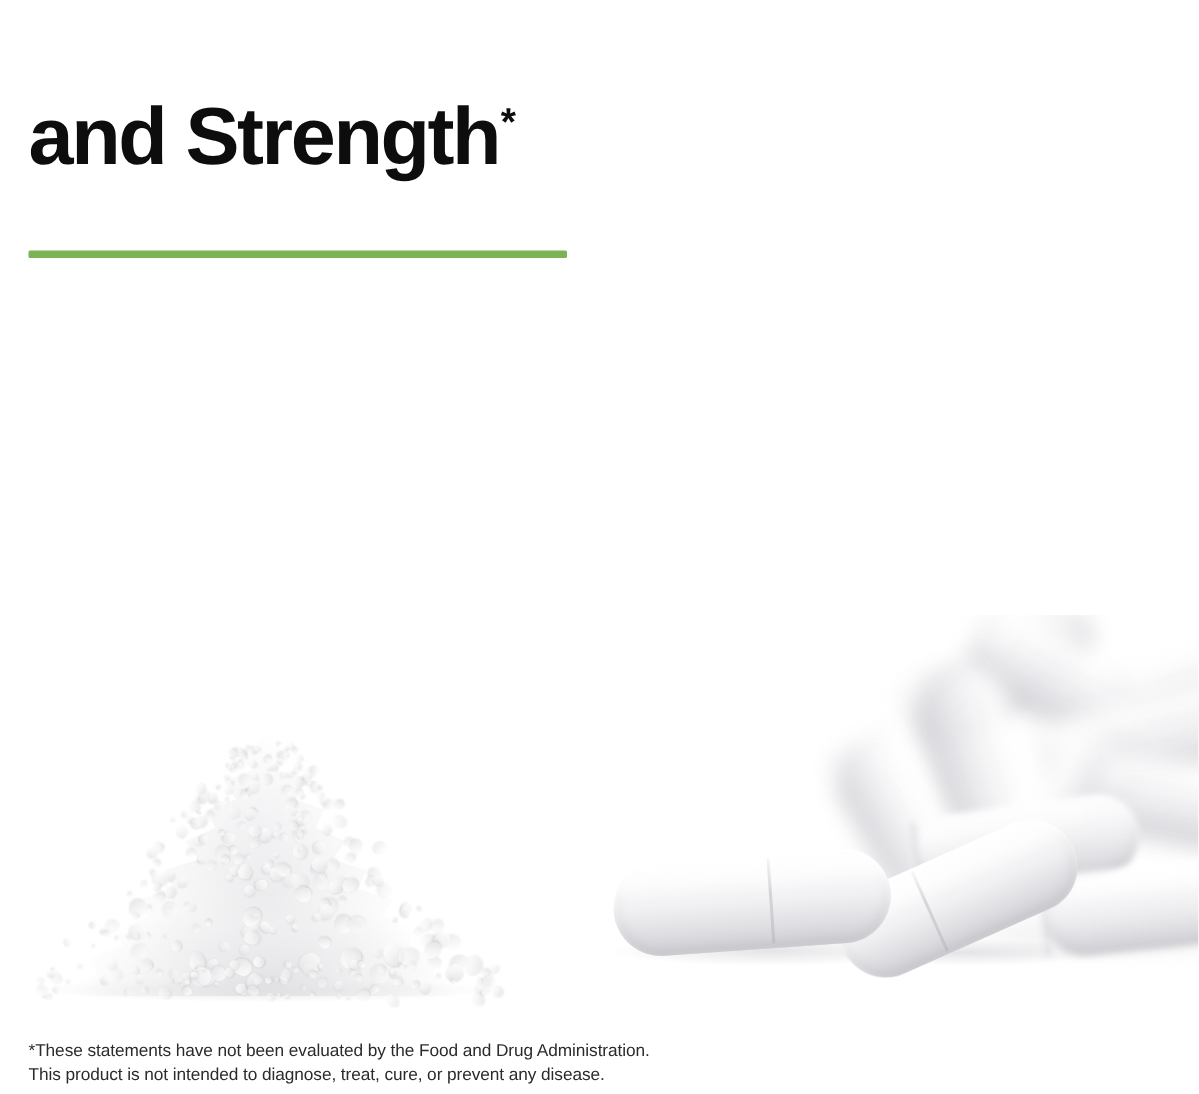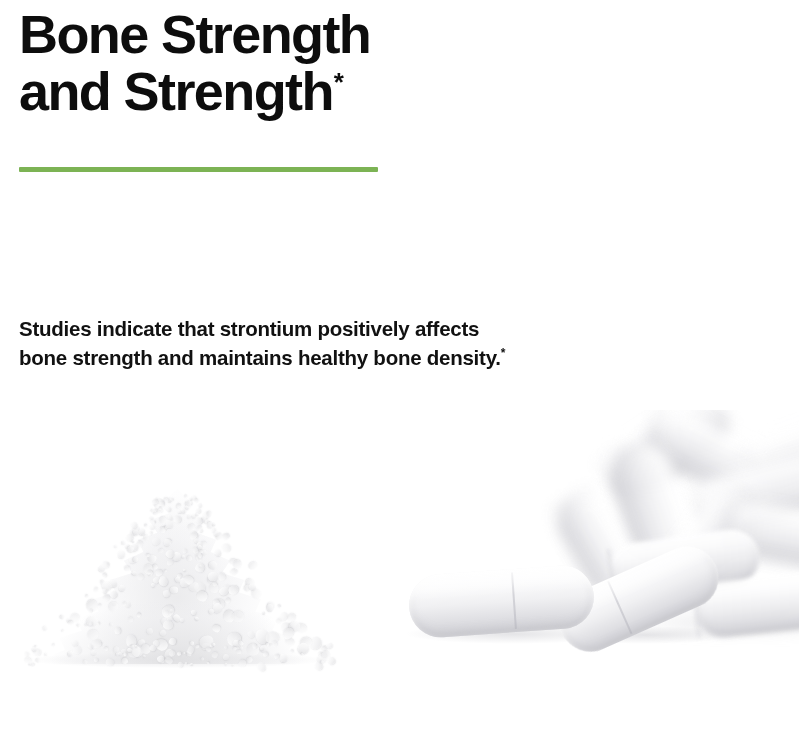--- a/index.html
+++ b/index.html
@@ -252,26 +252,25 @@
     color: #2b2b2b;
     letter-spacing: -0.05px;
   }
   .footnote .line { display: block; }
 </style>
 </head>
 <body>
 
 <div class="page">
 
-  <h1 class="heading"><span>Bone Strength</span><br><span>and Strength</span><span class="sup">*</span></h1>
+  <h1 class="heading"><br><span>and Strength</span><span class="sup">*</span></h1>
 
   <div class="rule" style="background: rgb(124, 179, 84);"></div>
 
 
-  <p class="para para-2"><span>Studies indicate that strontium positively affects bone strength and maintains healthy bone density.</span><span class="sup">*</span></p>
 
   <div class="imagery">
 
     <div class="powder">
       <div class="powder-shadow"></div>
       <div class="powder-mound"></div>
       <div class="powder-grains">
           <span class="powder-grain" style="left: 168.257px; top: 119.617px; width: 9.27596px; height: 8.55493px; transform: rotate(355.1deg); opacity: 0.72;"></span>
           <span class="powder-grain" style="left: 196.036px; top: 118.138px; width: 7.07538px; height: 8.37098px; transform: rotate(119.1deg); opacity: 0.87;"></span>
           <span class="powder-grain" style="left: 155.279px; top: 39.2528px; width: 4.39235px; height: 4.8231px; transform: rotate(334.4deg); opacity: 0.92;"></span>
@@ -647,15 +646,17 @@
 
       <div class="cap-shadow cap-shadow-front"></div>
       <div class="capsule cap-front">
           <span class="seam"></span>
         </div>
     </div>
 
   </div>
 
   <p class="footnote">
+    <span class="line">*These statements have not been evaluated by the Food and Drug Administration.</span>
+    <span class="line">This product is not intended to diagnose, treat, cure, or prevent any disease.</span>
   </p>
 
 </div>
 
 </body></html>

